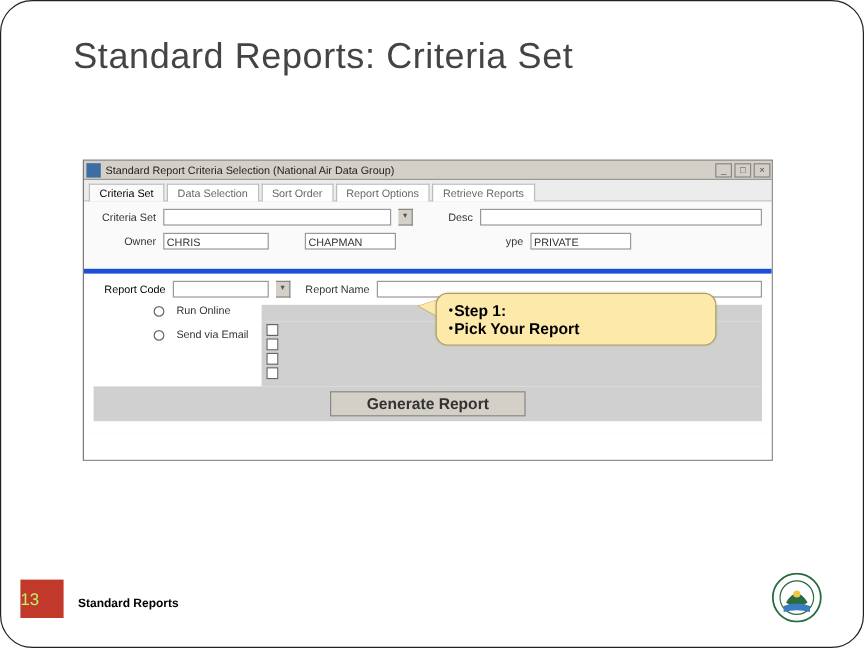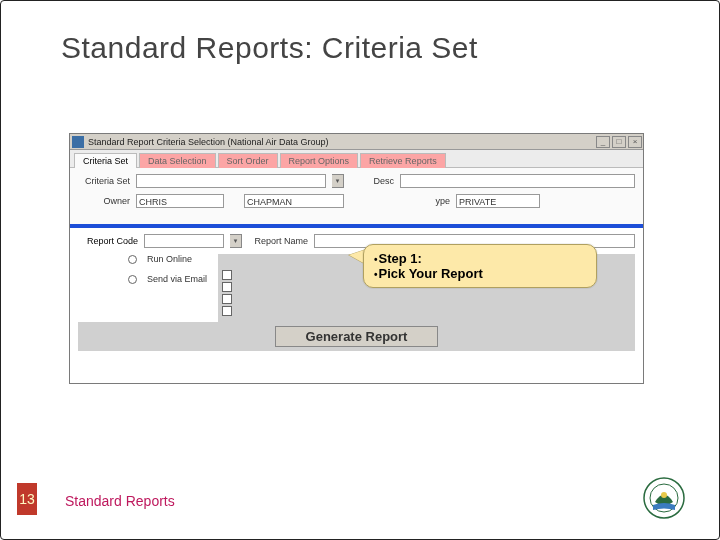--- a/index.html
+++ b/index.html
@@ -10,21 +10,21 @@
     font-family: Arial, sans-serif;
     background: #fff;
     position: relative;
   }
   .slide {
     width: 720px;
     height: 540px;
     position: relative;
     background: #fff;
     border: 1px solid #222;
-    border-radius: 4px;
+    border-radius: 27px;
     overflow: hidden;
   }
   .title {
     position: absolute;
     left: 60px;
     top: 30px;
     font-size: 30px;
     font-weight: 400;
     color: #444;
     letter-spacing: 0.5px;
@@ -74,21 +74,21 @@
   .tabstrip {
     display: flex;
     background: #ececec;
     border-bottom: 1px solid #bbb;
     padding: 2px 4px 0 4px;
     gap: 2px;
   }
   .tab {
     padding: 2px 8px;
     font-size: 9px;
-    background: #fca5a5;
+    background: #ffffff;
     border: 1px solid #bbb;
     border-bottom: none;
     color: #666;
     position: relative;
     top: 1px;
   }
   .tab.active {
     background: #fafafa;
     color: #000;
     font-weight: 400;
@@ -203,33 +203,33 @@
     width: 0; height: 0;
     border-top: 6px solid transparent;
     border-bottom: 10px solid transparent;
     border-right: 18px solid #fde9a9;
     filter: drop-shadow(-1px 0 0 #b0a060);
   }
   .footer-num {
     position: absolute;
     left: 16px;
     bottom: 24px;
-    width: 20px; height: 32px;
+    width: 36px; height: 32px;
     background: #c0392b;
-    color: #fef9c3;
+    color: #bef264;
     font-size: 14px;
-    text-align: center;
     line-height: 32px;
   }
   .footer-label {
     position: absolute;
     left: 64px;
     bottom: 30px;
-    font-size: 14px;
-    color: #be185d;
+    font-size: 10px;
+    color: #000000;
+    font-weight: bold;
   }
   .epa-logo {
     position: absolute;
     right: 34px;
     bottom: 20px;
     width: 42px; height: 42px;
   }
 </style>
 </head>
 <body>
@@ -260,21 +260,21 @@
       <div class="row">
         <span class="lbl" style="width:52px">Criteria Set</span>
         <div class="fld" style="width:190px"></div>
         <div class="dropbtn">▾</div>
         <span class="lbl" style="width:30px;margin-left:14px">Desc</span>
         <div class="fld" style="flex:1"></div>
       </div>
       <div class="row">
         <span class="lbl" style="width:52px">Owner</span>
         <div class="fld" style="width:88px">CHRIS</div>
-        <div class="fld" style="width:100px;margin-left:14px">CHAPMAN</div>
+        <div class="fld" style="width:76px;margin-left:24px">CHAPMAN</div>
         <span class="lbl" style="width:40px;margin-left:60px">ype</span>
         <div class="fld" style="width:84px">PRIVATE</div>
       </div>
     </div>
 
     <div class="whitepanel">
       <div class="row">
         <span class="lbl" style="width:60px;font-weight:400;color:#000">Report Code</span>
         <div class="fld" style="width:80px"></div>
         <div class="dropbtn">▾</div>

